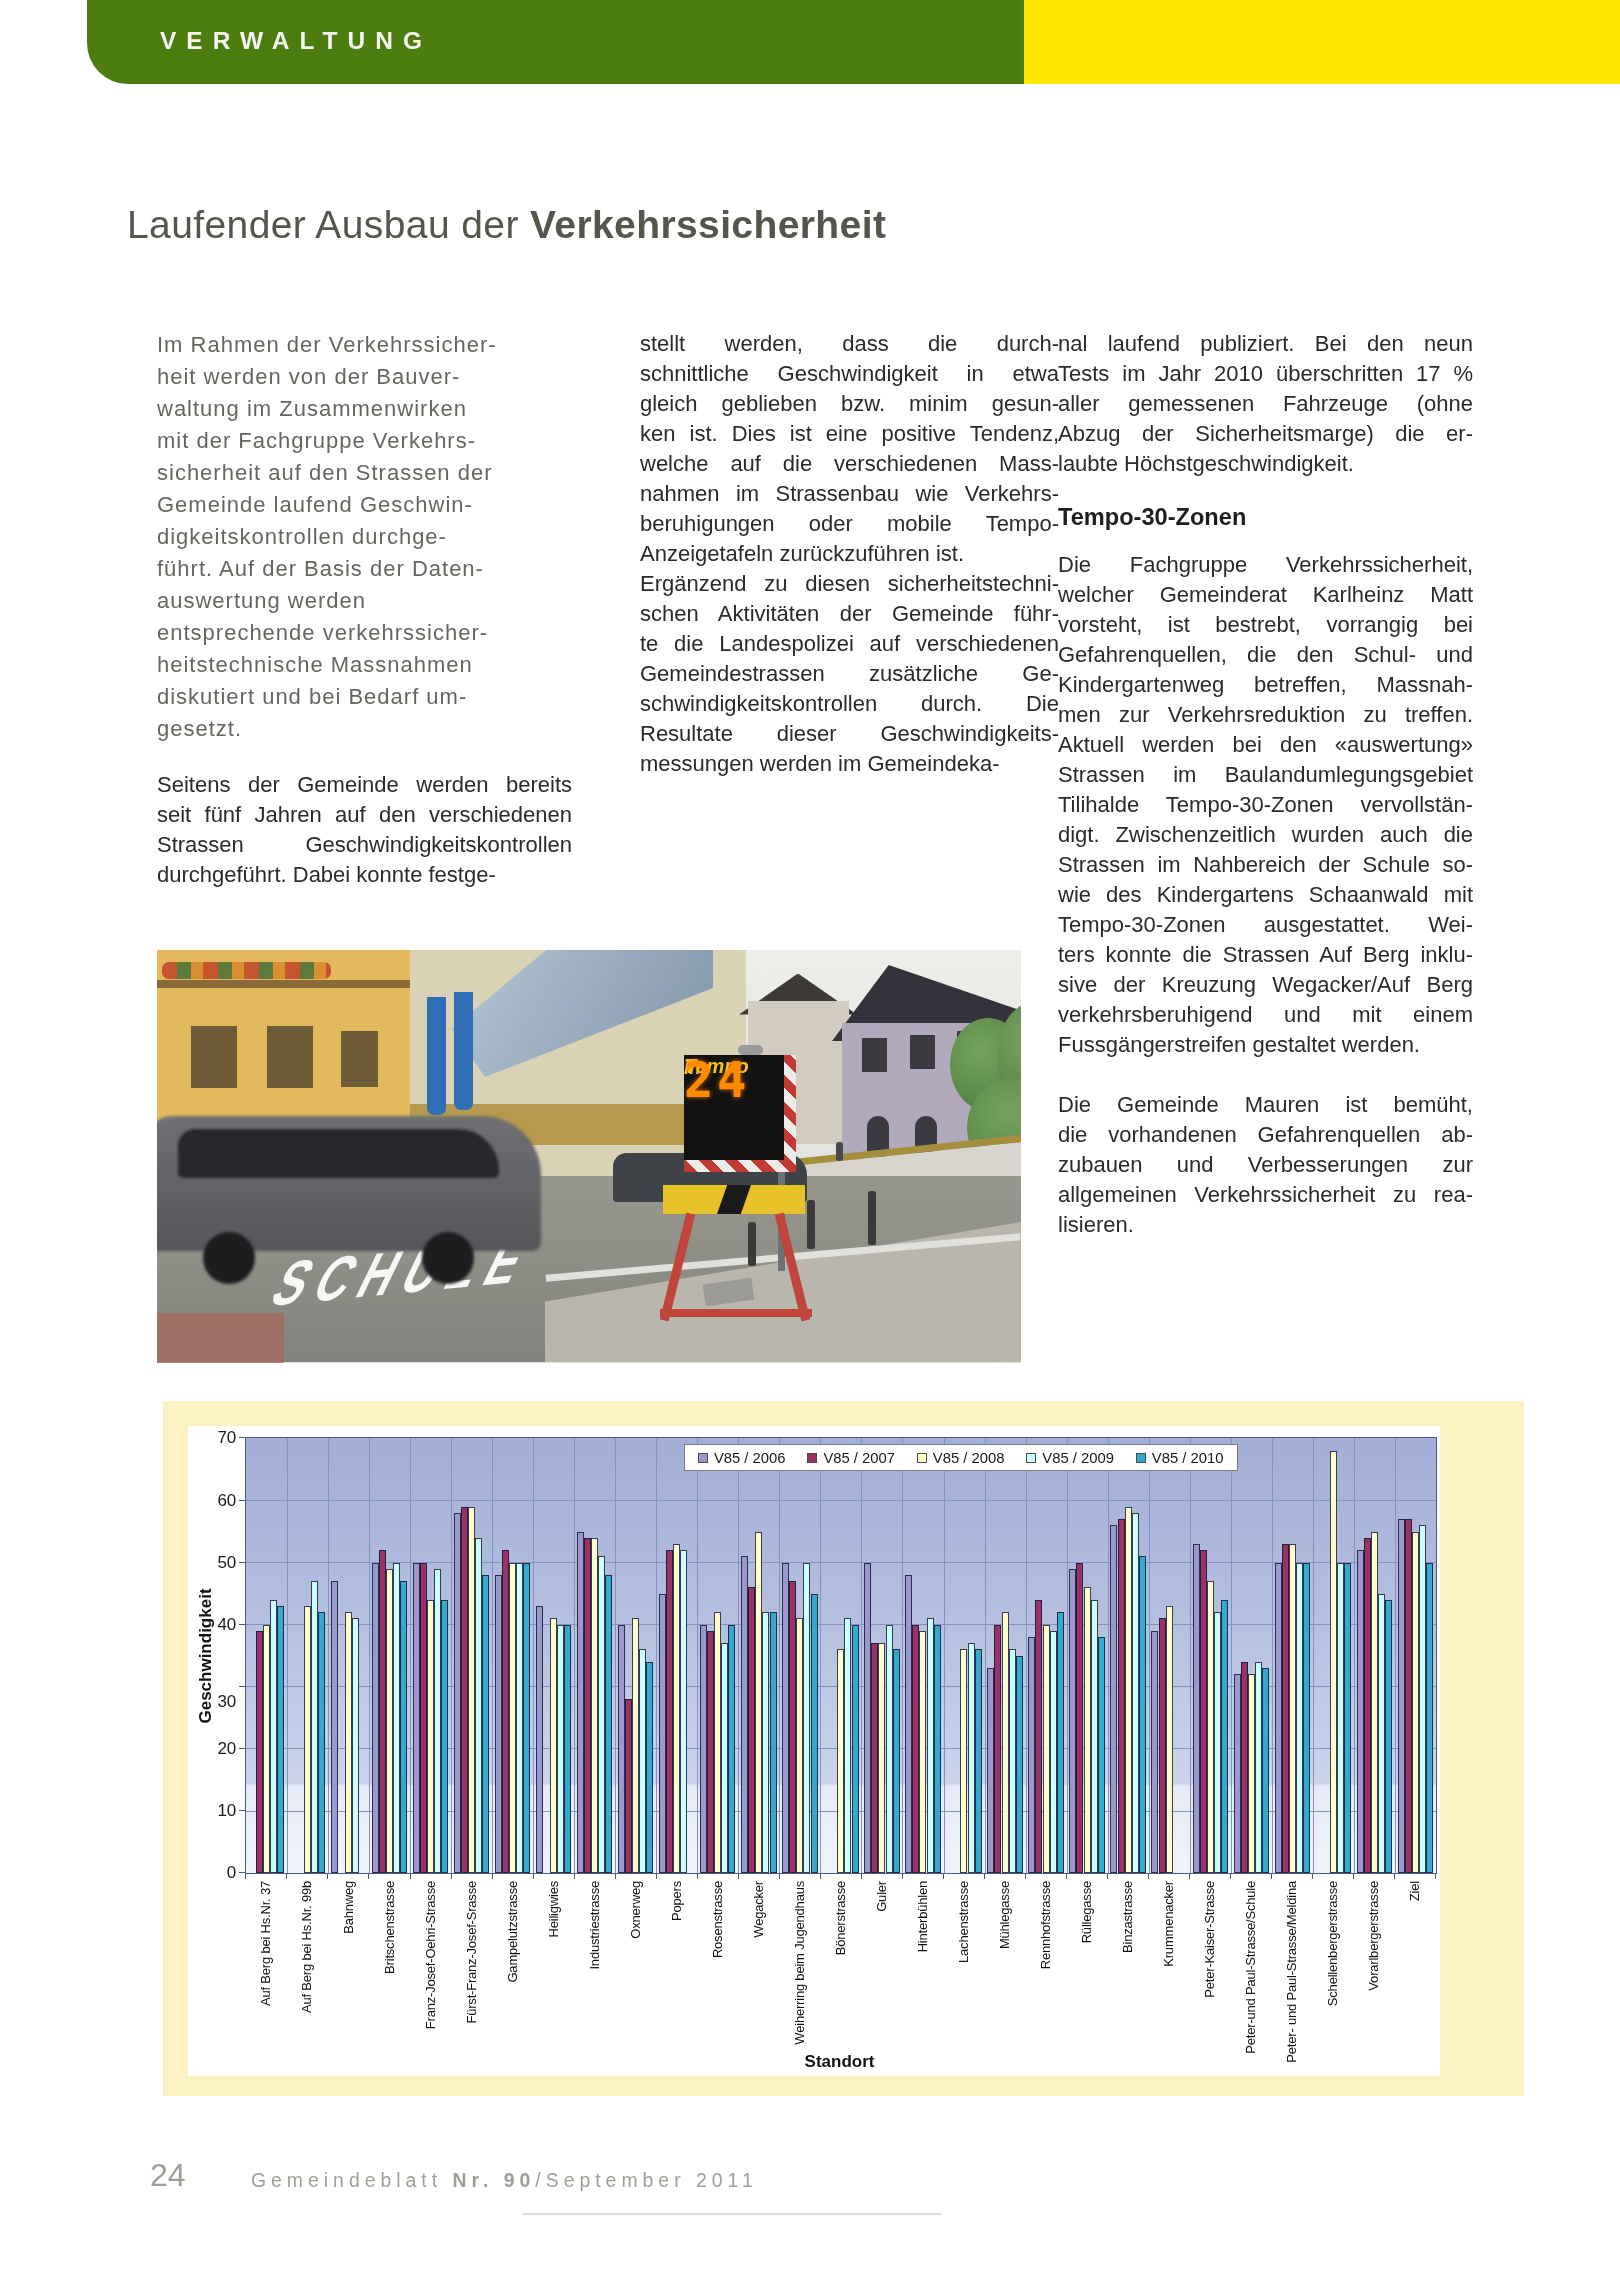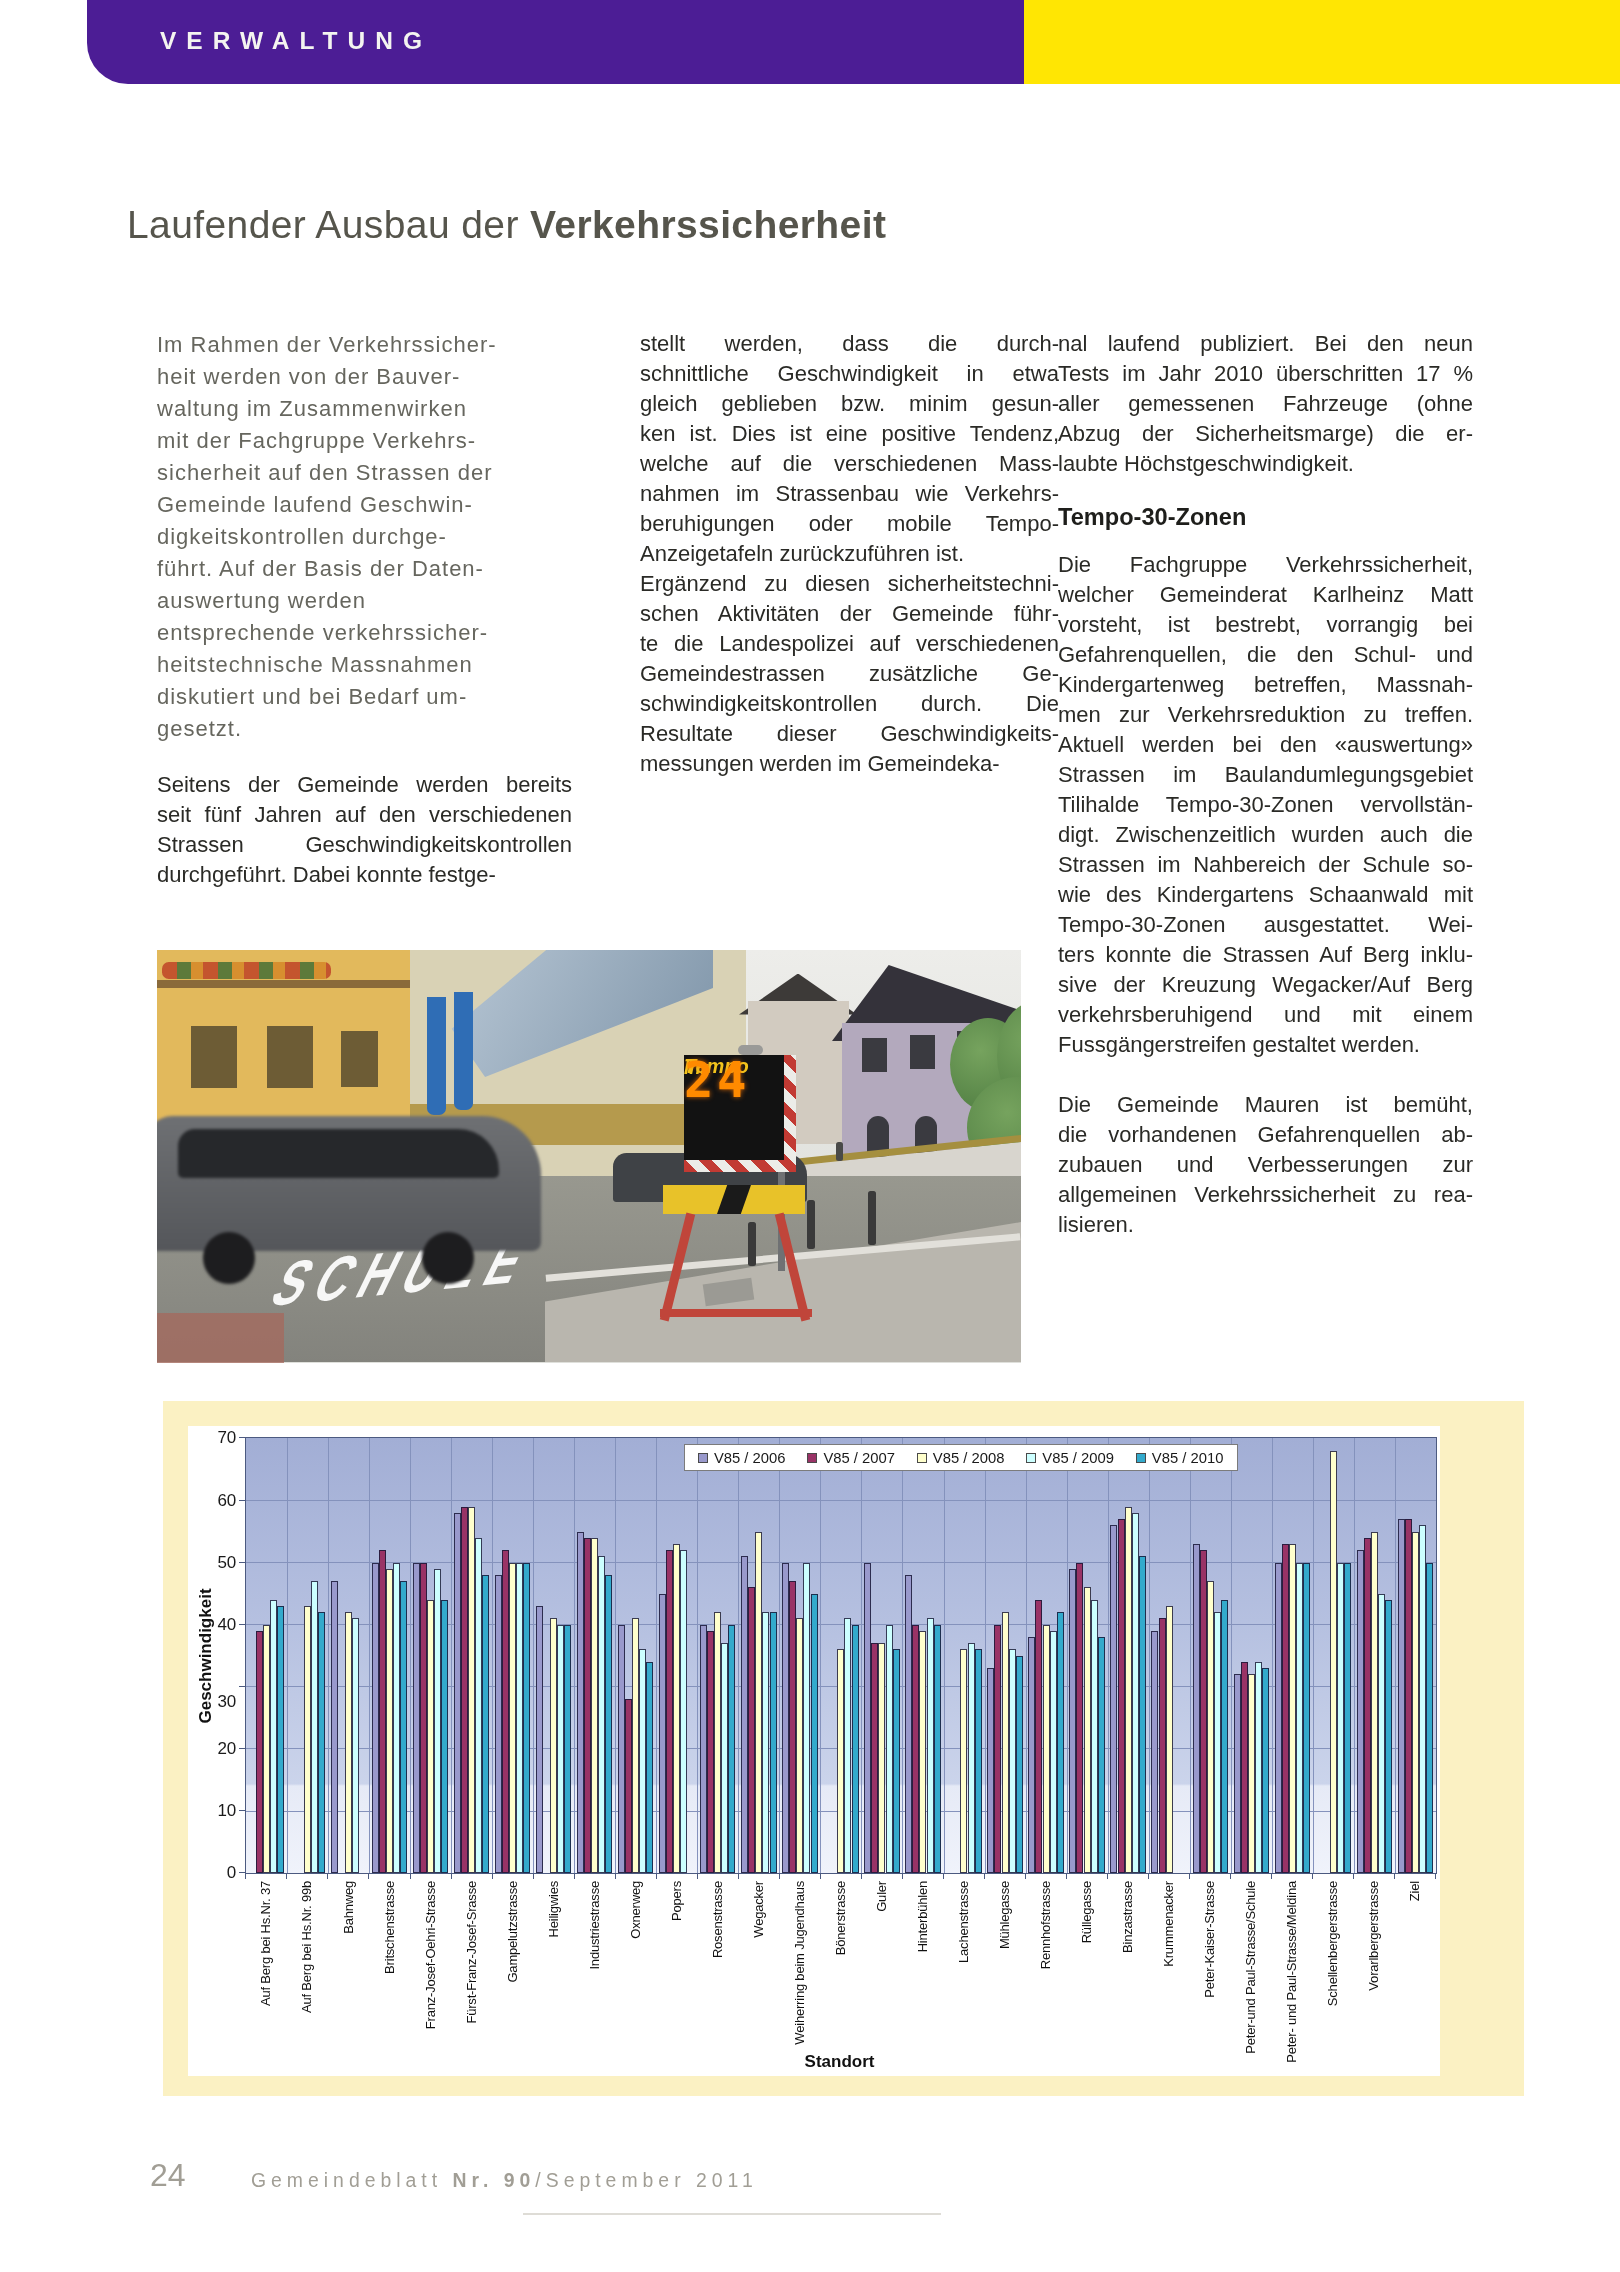--- a/index.html
+++ b/index.html
@@ -2,21 +2,21 @@
 <html style="font-size:13.5px"><head>
 <meta charset="utf-8">
 <style>
   html,body{margin:0;padding:0;}
   body{
     width:1620px;height:2273px;position:relative;background:#ffffff;
     font-family:"Liberation Sans",sans-serif;overflow:hidden;
   }
   
   .hdr-bar{position:absolute;left:87px;top:0;width:937px;height:84px;
-    background:#4c1d95;border-radius:0 0 0 41px;}
+    background:#4d7c0f;border-radius:0 0 0 41px;}
   .hdr-bar .hdr-label{position:absolute;left:73px;top:0;line-height:81px;
     color:#f4f4f0;font-size:24.5px;font-weight:bold;letter-spacing:10px;}
   .hdr-yellow{position:absolute;left:1024px;top:0;width:597px;height:84px;background:#FFE603;}
   
   .title{position:absolute;left:127px;top:203px;font-size:39px;color:#56554C;letter-spacing:0.4px;}
   .title .t-bold{font-weight:bold;}
   
   .col{position:absolute;top:329px;font-size:22px;color:#2a2a26;}
   #col1{left:157px;width:415px;}
   #col2{left:604px;width:419px;margin-left:36px;}

